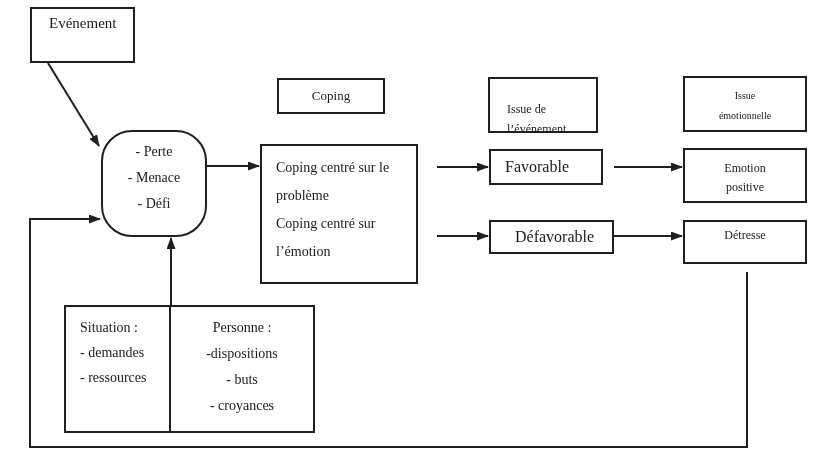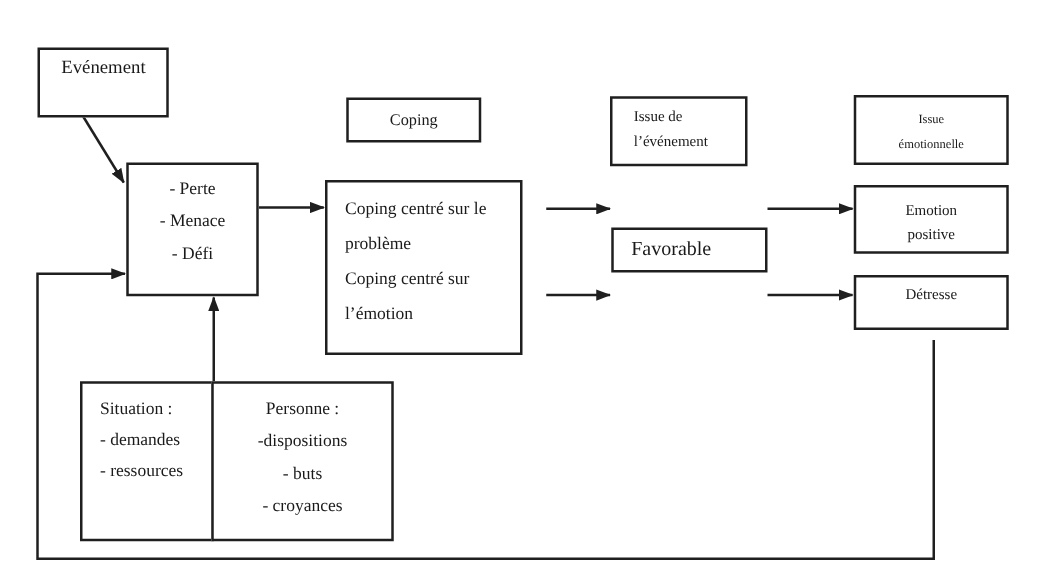--- a/index.html
+++ b/index.html
@@ -22,27 +22,27 @@
     position: absolute;
     border: 2px solid #1f1f1f;
     background: #ffffff;
     box-sizing: border-box;
     z-index: 2;
   }
   .center-lines { text-align: center; }
   .left-lines   { text-align: left; }
 
   
-  .b-evenement   { left: 30px;  top: 7px;   width: 105px; height: 56px;  padding: 6px 0 0 17px; font-size: 15px; margin-top: 31px; }
+  .b-evenement   { left: 30px;  top: 7px;   width: 105px; height: 56px;  padding: 6px 0 0 17px; font-size: 15px; }
   .b-evaluation  { left: 100px; top: 78px;  width: 107px; height: 36px;  font-size: 15px; display: flex; align-items: center; justify-content: center; }
-  .b-appraisal   { left: 101px; top: 130px; width: 106px; height: 107px; padding-top: 7px; font-size: 14px; line-height: 26px; }
+  .b-appraisal   { left: 101px; top: 130px; width: 106px; height: 107px; padding-top: 7px; font-size: 14px; line-height: 26px; border-radius: 31px; }
   .b-copinglbl   { left: 277px; top: 78px;  width: 108px; height: 36px;  font-size: 13px; display: flex; align-items: center; justify-content: center; }
   .b-coping      { left: 260px; top: 144px; width: 158px; height: 140px; padding: 8px 22px 0 14px; font-size: 14px; line-height: 28px; }
-  .b-issueevt    { left: 488px; top: 77px;  width: 110px; height: 56px;  padding: 4px 4px 0 17px; font-size: 12px; line-height: 20px; }
-  .b-favorable   { left: 489px; top: 149px; width: 125px; height: 36px;  padding-left: 14px; font-size: 16px; display: flex; align-items: center; margin-top: 33px; }
+  .b-issueevt    { left: 488px; top: 77px;  width: 110px; height: 56px;  padding: 20px 4px 0 17px; font-size: 12px; line-height: 20px; }
+  .b-favorable   { left: 489px; top: 149px; width: 114px; height: 36px;  padding-left: 14px; font-size: 16px; display: flex; align-items: center; }
   .b-defavorable { left: 489px; top: 220px; width: 125px; height: 34px;  padding-left: 24px; font-size: 16px; display: flex; align-items: center; }
   .b-issueemo    { left: 683px; top: 76px;  width: 124px; height: 56px;  padding-top: 8px; font-size: 10px; line-height: 20px; }
   .b-emopos      { left: 683px; top: 148px; width: 124px; height: 55px;  padding-top: 9px; font-size: 12px; line-height: 19px; }
   .b-detresse    { left: 683px; top: 220px; width: 124px; height: 44px;  padding-top: 6px; font-size: 12px; }
   .b-situation   { left: 64px;  top: 305px; width: 107px; height: 128px; padding: 8px 0 0 14px; font-size: 14px; line-height: 25px; }
   .b-personne    { left: 169px; top: 305px; width: 146px; height: 128px; padding-top: 8px; font-size: 14px; line-height: 26px; }
 </style>
 </head>
 <body>
 
@@ -88,20 +88,23 @@
 
   <div class="box b-issueevt left-lines">
     <div>Issue de</div>
     <div>l’événement</div>
   </div>
 
   <div class="box b-favorable">
     <span>Favorable</span>
   </div>
 
+  <div class="box b-defavorable">
+    <span>Défavorable</span>
+  </div>
 
   <div class="box b-issueemo center-lines">
     <div>Issue</div>
     <div>émotionnelle</div>
   </div>
 
   <div class="box b-emopos center-lines">
     <div>Emotion</div>
     <div>positive</div>
   </div>

